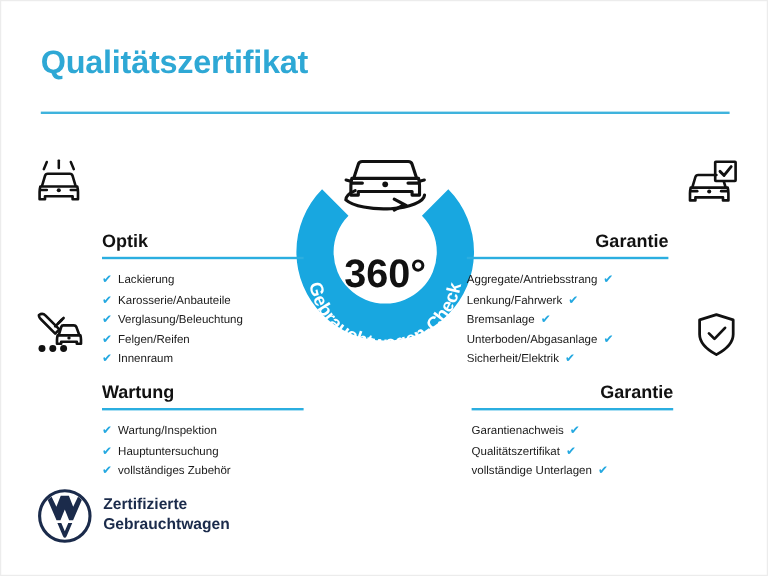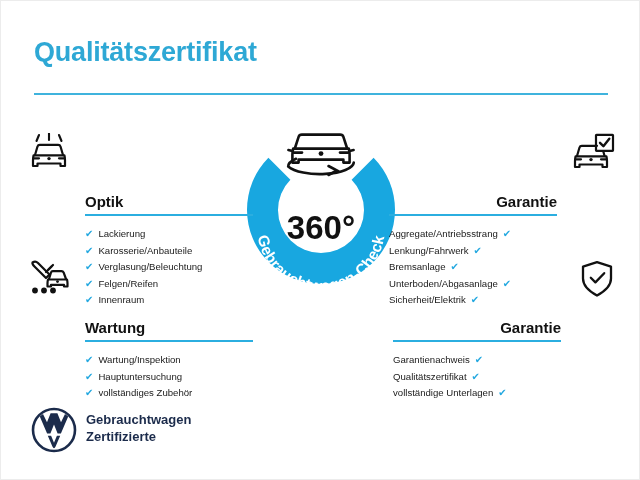--- a/index.html
+++ b/index.html
@@ -358,17 +358,17 @@
         <path d="M23 6.2
                  L19.6 6.2 L16.0 15.2 L12.0 7.0
                  Q10.2 8.1 8.8 9.6
                  L16.1 26.6 L19.4 26.6 L23 17.6 L26.6 26.6 L29.9 26.6 L37.2 9.6
                  Q35.8 8.1 34.0 7.0 L30.0 15.2 L26.4 6.2 Z"></path>
         <path d="M16.8 28.8 L21.4 39.6 Q22.2 41.2 23 41.2 Q23.8 41.2 24.6 39.6 L29.2 28.8 L25.9 28.8 L23 35.7 L20.1 28.8 Z"></path>
       </g>
     </svg>
   </div>
   <div id="vw-text">
+    <div>Zertifizierte</div>
     <div>Gebrauchtwagen</div>
-    <div>Zertifizierte</div>
   </div>
 
 </div>
 
 </body></html>

